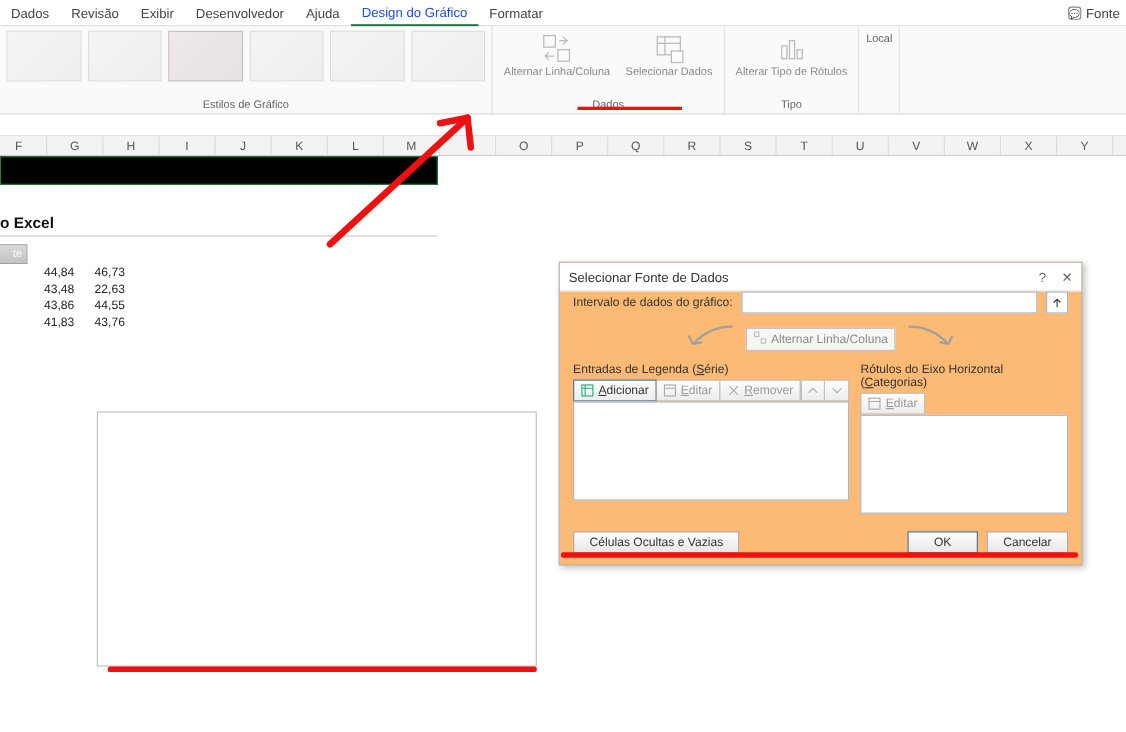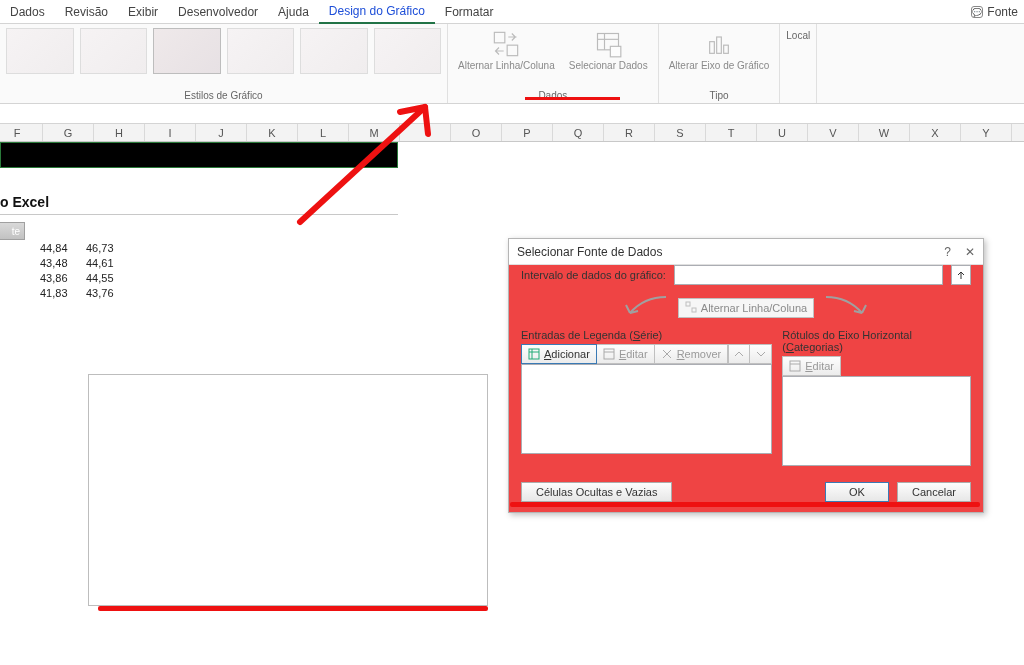--- a/index.html
+++ b/index.html
@@ -229,21 +229,21 @@
     background: #e11;
     border-radius: 2px;
     z-index: 55;
   }
 
   
   .dialog {
     position: absolute;
     left: 508px; top: 96px;
     width: 476px;
-    background: #ef4444;
+    background: #fdba74;
     border: 1px solid #b5b5b5;
     box-shadow: 2px 2px 6px rgba(0,0,0,.25);
     z-index: 50;
     font-size: 11px;
     color: #333;
   }
   .dialog .titlebar {
     display: flex;
     align-items: center;
     justify-content: space-between;
@@ -412,21 +412,21 @@
   <div class="group">
     <div class="group-body">
       <div class="ribbon-btn">
         <span class="ricon">
           <svg viewBox="0 0 24 24">
               <rect x="4" y="10" width="4" height="10" fill="none" stroke="#888"></rect>
               <rect x="10" y="6" width="4" height="14" fill="none" stroke="#888"></rect>
               <rect x="16" y="13" width="4" height="7" fill="none" stroke="#888"></rect>
             </svg>
         </span>
-        <span>Alterar Eixo de Gráfico</span>
+        <span>Alterar Tipo de Rótulos</span>
       </div>
     </div>
     <div class="group-label">Tipo</div>
   </div>
 
   <div class="group">
     <div class="group-label">Local</div>
   </div>
 
   <div class="red-under-ribbon"></div>
@@ -465,21 +465,21 @@
 
   <div class="grey-cell-header">te</div>
 
   <div class="data-grid">
     <div class="row">
       <div class="cell">44,84</div>
       <div class="cell">46,73</div>
     </div>
     <div class="row">
       <div class="cell">43,48</div>
-      <div class="cell">44,61</div>
+      <div class="cell">22,63</div>
     </div>
     <div class="row">
       <div class="cell">43,86</div>
       <div class="cell">44,55</div>
     </div>
     <div class="row">
       <div class="cell">41,83</div>
       <div class="cell">43,76</div>
     </div>
   </div>

